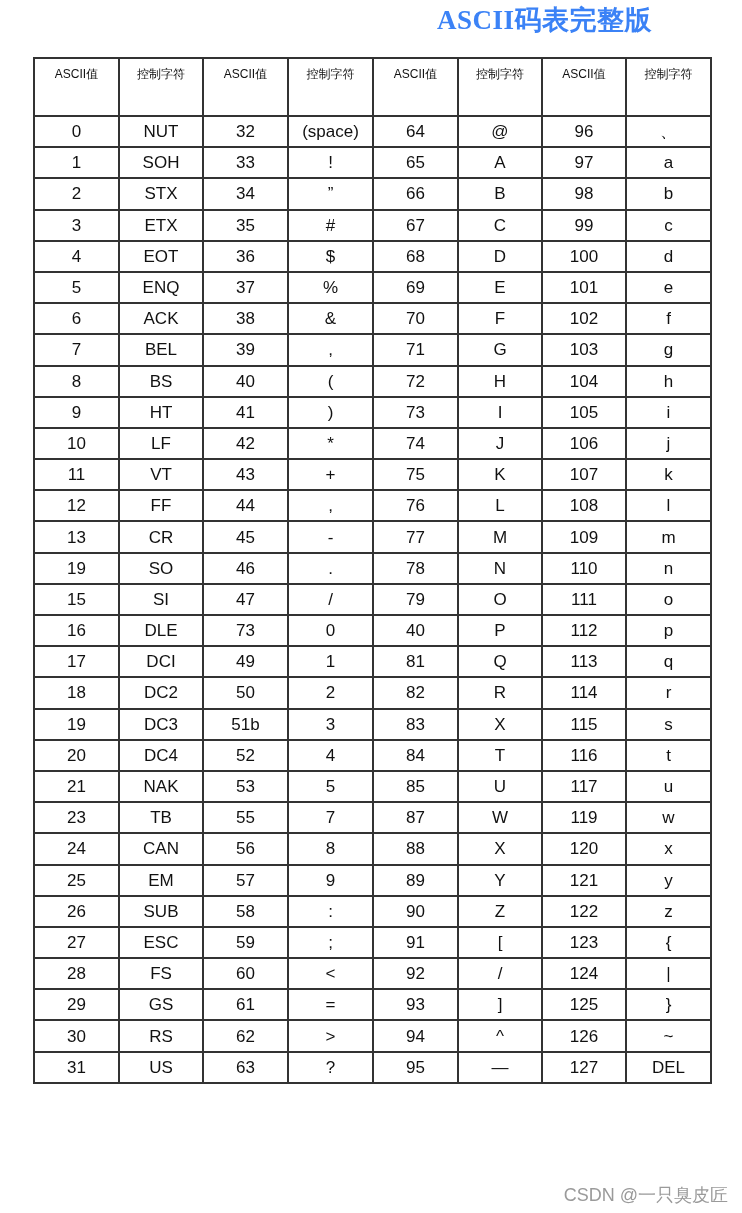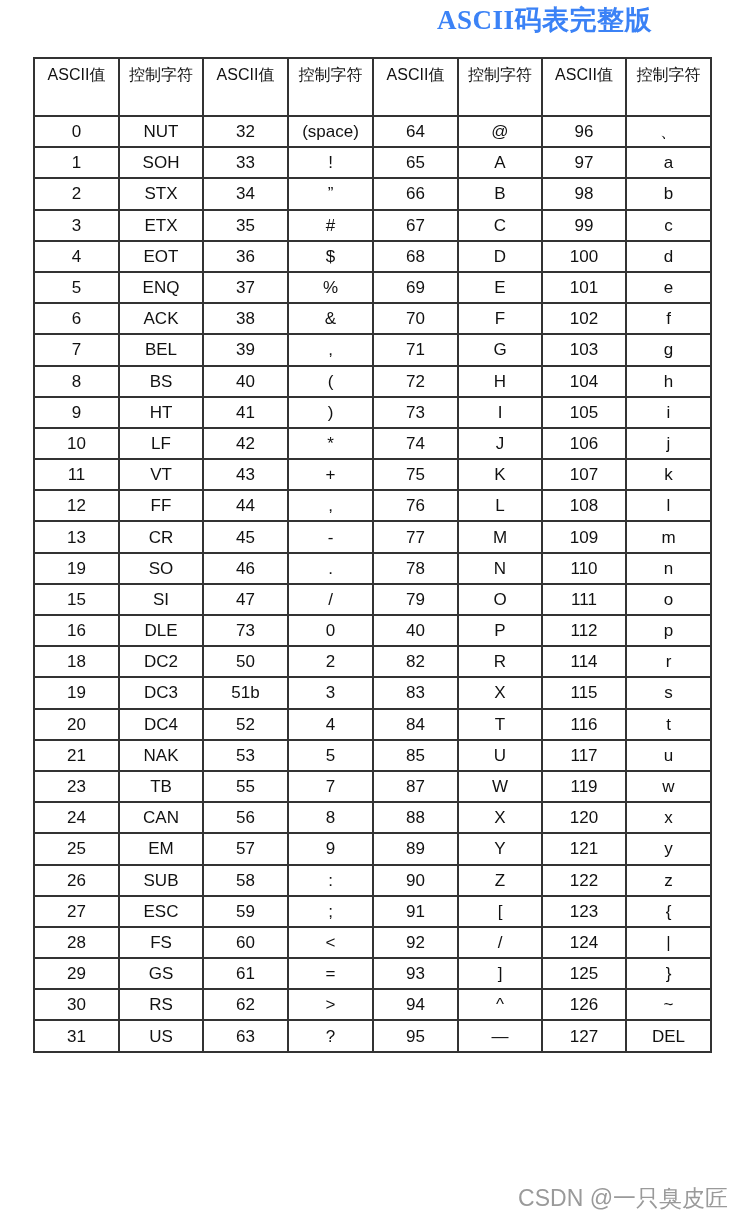--- a/index.html
+++ b/index.html
@@ -5,23 +5,23 @@
   html, body { margin: 0; padding: 0; background: #ffffff; }
   body { width: 742px; height: 1213px; position: relative; overflow: hidden;
          font-family: "Liberation Sans", sans-serif; color: #111; }
   .title { position: absolute; left: 437px; top: 2px; font-family: "Liberation Serif", serif;
            font-weight: bold; font-size: 27px; color: #3b82f6; letter-spacing: 0.5px; }
   table.ascii { position: absolute; left: 33px; top: 57px; border-collapse: collapse;
                 table-layout: fixed; width: 677px; }
   table.ascii td, table.ascii th { border: 2px solid #333; text-align: center; padding: 0;
                 font-size: 17px; font-weight: normal; color: #111; }
   table.ascii th { height: 50px; vertical-align: top; padding-top: 6px; line-height: 19px;
-                   font-size: 16px; }
+                   font-size: 12px; }
   table.ascii td { height: 29.2px; line-height: 29px; }
-  .watermark { position: absolute; right: 14px; top: 1183px; font-size: 23px; color: #9a9a9a; text-align: right; }
+  .watermark { position: absolute; right: 14px; top: 1183px; font-size: 18px; color: #9a9a9a; text-align: right; }
 </style>
 </head>
 <body>
 
 <div class="title">ASCII码表完整版</div>
 
 <table class="ascii">
   <colgroup>
     <col style="width:85px">
       <col style="width:84px">
@@ -209,20 +209,30 @@
         <td>16</td>
         <td>DLE</td>
         <td>73</td>
         <td>0</td>
         <td>40</td>
         <td>P</td>
         <td>112</td>
         <td>p</td>
       </tr>
       <tr>
+        <td>17</td>
+        <td>DCI</td>
+        <td>49</td>
+        <td>1</td>
+        <td>81</td>
+        <td>Q</td>
+        <td>113</td>
+        <td>q</td>
+      </tr>
+      <tr>
         <td>18</td>
         <td>DC2</td>
         <td>50</td>
         <td>2</td>
         <td>82</td>
         <td>R</td>
         <td>114</td>
         <td>r</td>
       </tr>
       <tr>

